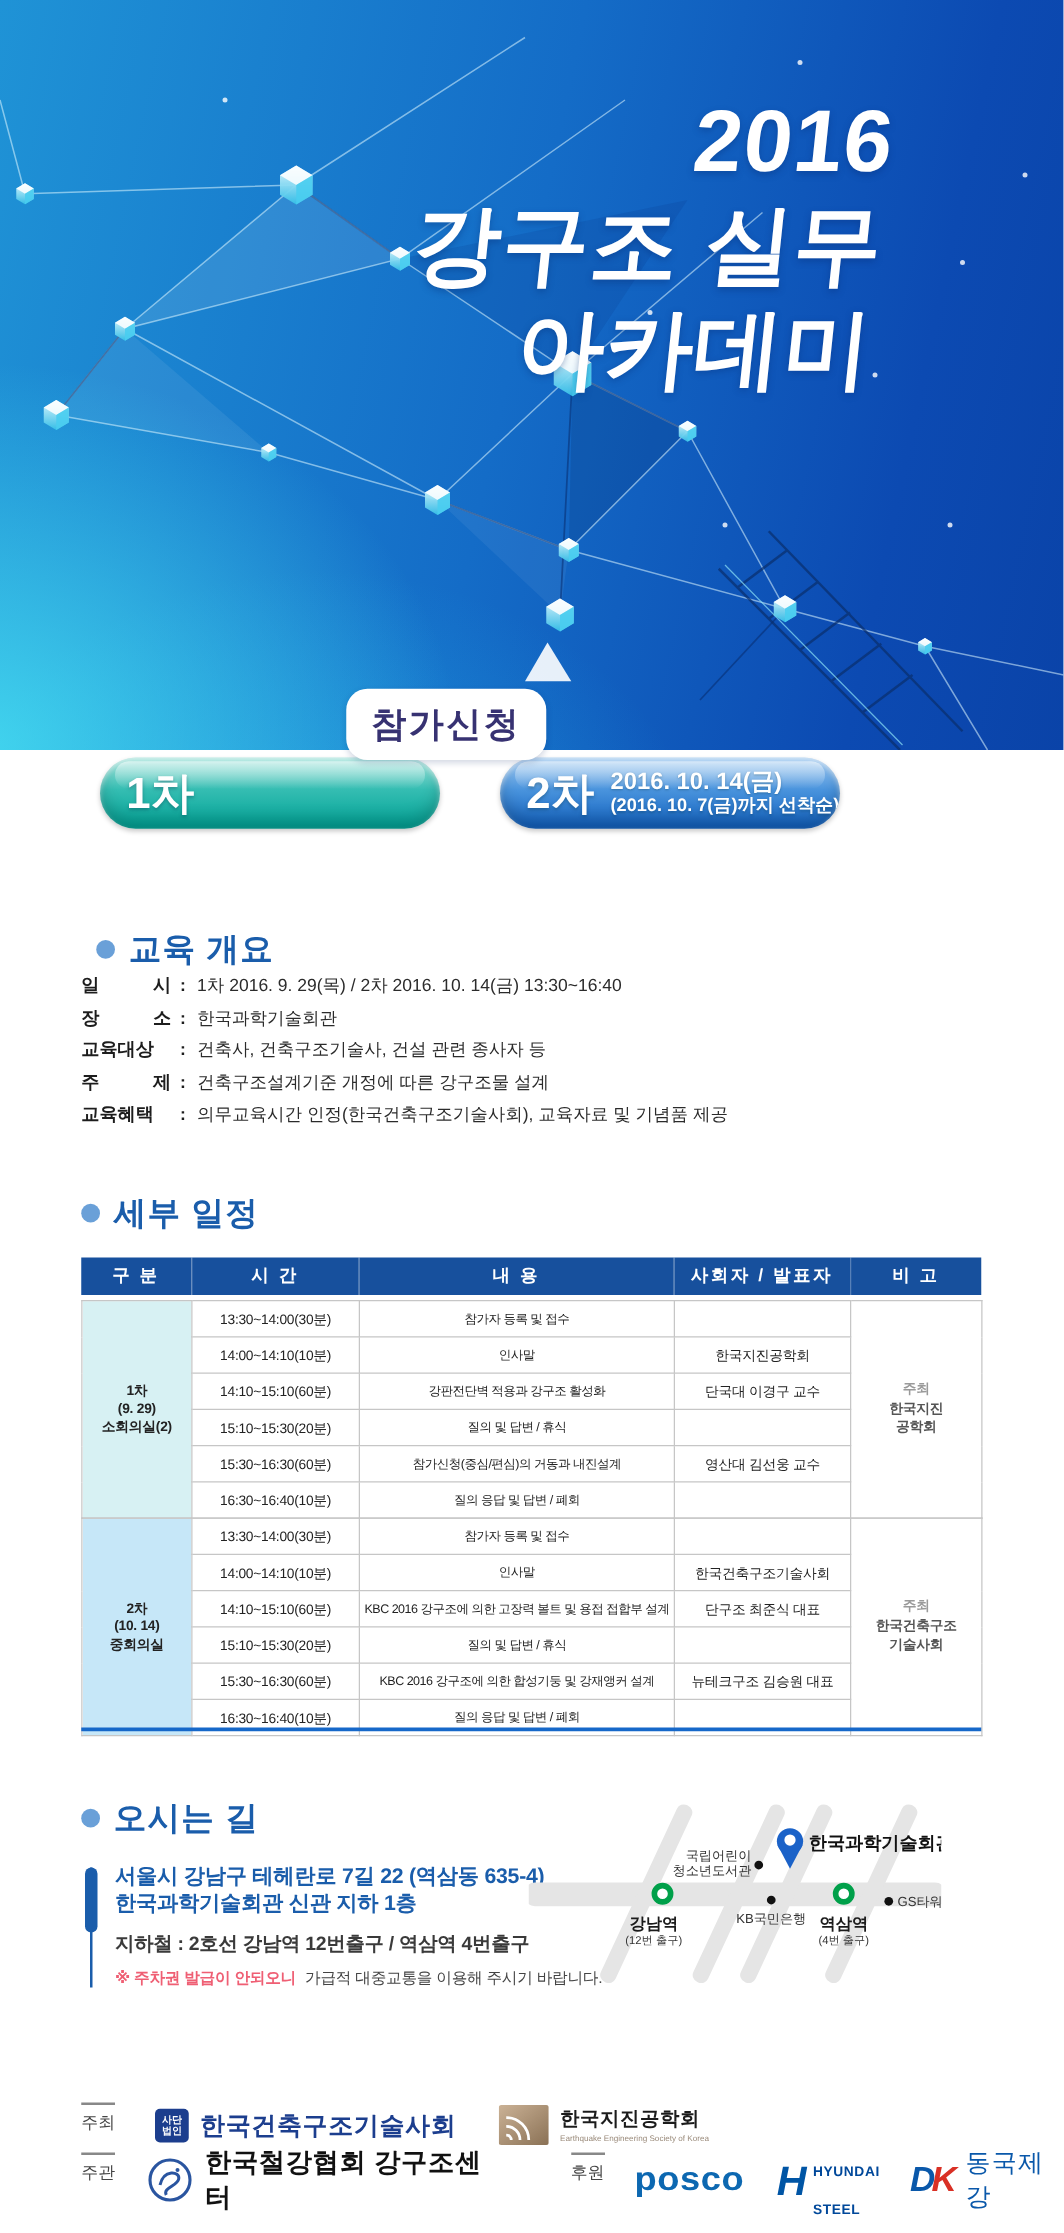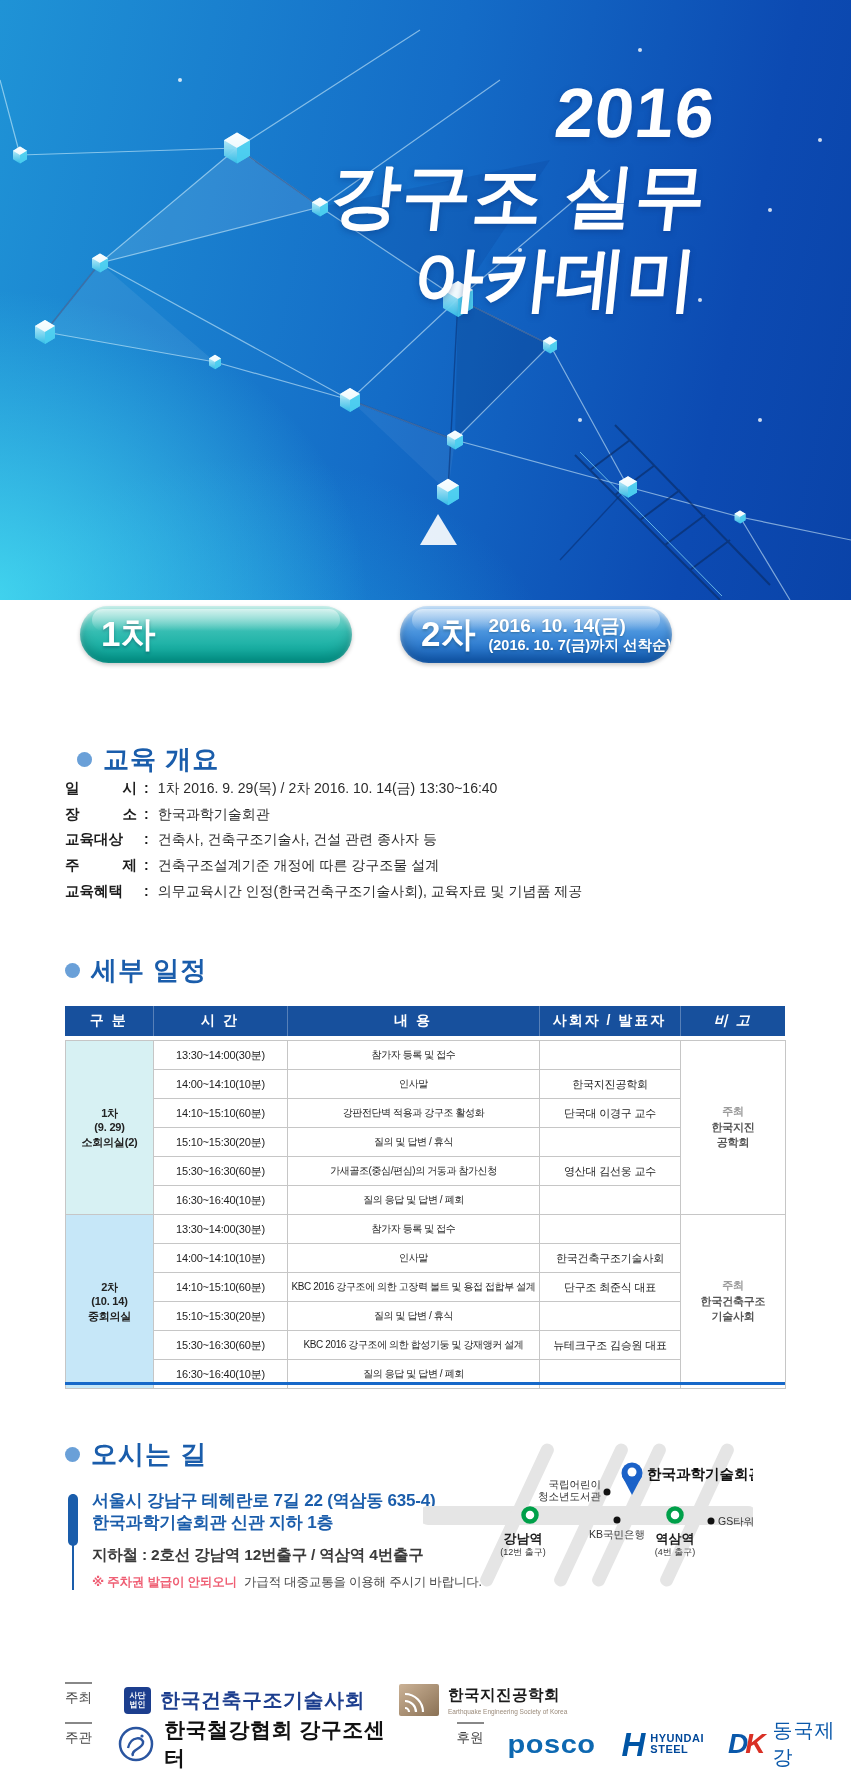--- a/index.html
+++ b/index.html
@@ -57,21 +57,21 @@
   .ov-label { display:inline-block; width:72px; font-weight:bold; color:#1d1d1d; text-align:justify; text-align-last:justify; font-size:14.5px; }
   .ov-colon { margin:0 9px 0 7px; font-weight:bold; color:#1d1d1d; }
   
   .sch-wrap { position:absolute; left:65px; top:1006px; width:720px; height:382px; }
   .sch-wrap table { border-collapse:collapse; table-layout:fixed; width:720px; }
   .sch-head { position:absolute; left:0; top:0; }
   .sch-head th {
     background:#17509d; color:#ffffff; font-size:14px; font-weight:bold;
     height:30px; padding:0; letter-spacing:2px; border-right:1px solid rgba(255,255,255,0.28);
   }
-  .sch-head th:last-child { border-right:none;font-style:italic; }
+  .sch-head th:last-child { border-right:none; }
   .g1 { position:absolute; left:0; top:34px; }
   .g2 { position:absolute; left:0; top:208px; }
   .sch-body td {
     border:1px solid #c6c6c6; height:28px; padding:0 3px; text-align:center;
     font-size:11px; color:#222222; letter-spacing:-0.2px; white-space:nowrap; overflow:hidden;
   }
   .sch-body td.c-content { font-size:10px; letter-spacing:-0.4px; }
   .cell-session { width:88px; font-weight:bold; font-size:11.5px; color:#333; line-height:1.3; }
   .g1 .cell-session { background:#d7f1f3; }
   .g2 .cell-session { background:#c6e7f8; }
@@ -113,21 +113,21 @@
   .eesk-text { display:flex; flex-direction:column; }
   .eesk-name { font-size:15.5px; font-weight:bold; color:#1b1b1b; letter-spacing:0.5px; }
   .eesk-sub { font-size:6.5px; color:#9a8a7a; margin-top:2px; }
   .seal-icon { margin:0 10px 0 26px; flex:0 0 auto; }
   .org-name { font-size:21px; font-weight:bold; color:#111111; letter-spacing:0.5px; }
   .sponsor-label { margin-left:60px; }
   .posco { font-size:29px; font-weight:bold; color:#0d68b1; letter-spacing:0.5px; margin-left:24px; transform:scaleY(0.92); }
   .hyundai { display:flex; align-items:center; margin-left:26px; }
   .hyundai-h { font-size:33px; font-weight:900; font-style:italic; color:#0055a5; margin-right:5px; line-height:1; }
   .hyundai-text { display:flex; flex-direction:column; line-height:11px; }
-  .hyundai-text span { font-size:11px; font-weight:bold; color:#00489a; letter-spacing:0.5px; }
+  .hyundai-text span { font-size:11px; font-weight:bold; color:#00489a; letter-spacing:0.5px;margin-top:19px; }
   .dongkuk { display:flex; align-items:center; margin-left:24px; }
   .dk-d { font-size:28px; font-weight:900; font-style:italic; color:#0a58aa; line-height:1; }
   .dk-k { font-size:28px; font-weight:900; font-style:italic; color:#d93025; line-height:1; margin-left:-3px; }
   .dk-name { font-size:20px; font-weight:normal; color:#0a58aa; margin-left:7px; letter-spacing:1px; }
 </style>
 </head>
 <body>
 
 <div class="poster">
 
@@ -180,20 +180,21 @@
         <circle cx="760" cy="420" r="2"></circle>
       </g>
     </svg>
     <div class="hero-title">
       <div class="ht-line">2016</div>
       <div class="ht-line">강구조 실무</div>
       <div class="ht-line">아카데미</div>
     </div>
   </div>
 
+  <div class="apply-badge">참가신청</div>
 
   <div class="sessions">
     <div class="pill pill-1">
       <span class="pill-round">1차</span>
     </div>
     <div class="pill pill-2">
       <span class="pill-round">2차</span>
       <span class="pill-text">
         <span class="pill-date">2016. 10. 14(금)</span>
         <span class="pill-deadline">(2016. 10. 7(금)까지 선착순)</span>
@@ -292,21 +293,21 @@
         <td class="c-content">강판전단벽 적용과 강구조 활성화</td>
         <td class="c-speaker">단국대 이경구 교수</td>
       </tr>
       <tr>
         <td class="c-time">15:10~15:30(20분)</td>
         <td class="c-content">질의 및 답변 / 휴식</td>
         <td class="c-speaker"></td>
       </tr>
       <tr>
         <td class="c-time">15:30~16:30(60분)</td>
-        <td class="c-content">가새골조(중심/편심)의 거동과 참가신청</td>
+        <td class="c-content">참가신청(중심/편심)의 거동과 내진설계</td>
         <td class="c-speaker">영산대 김선웅 교수</td>
       </tr>
       <tr>
         <td class="c-time">16:30~16:40(10분)</td>
         <td class="c-content">질의 응답 및 답변 / 폐회</td>
         <td class="c-speaker"></td>
       </tr>
     </tbody>
       </table>
 

